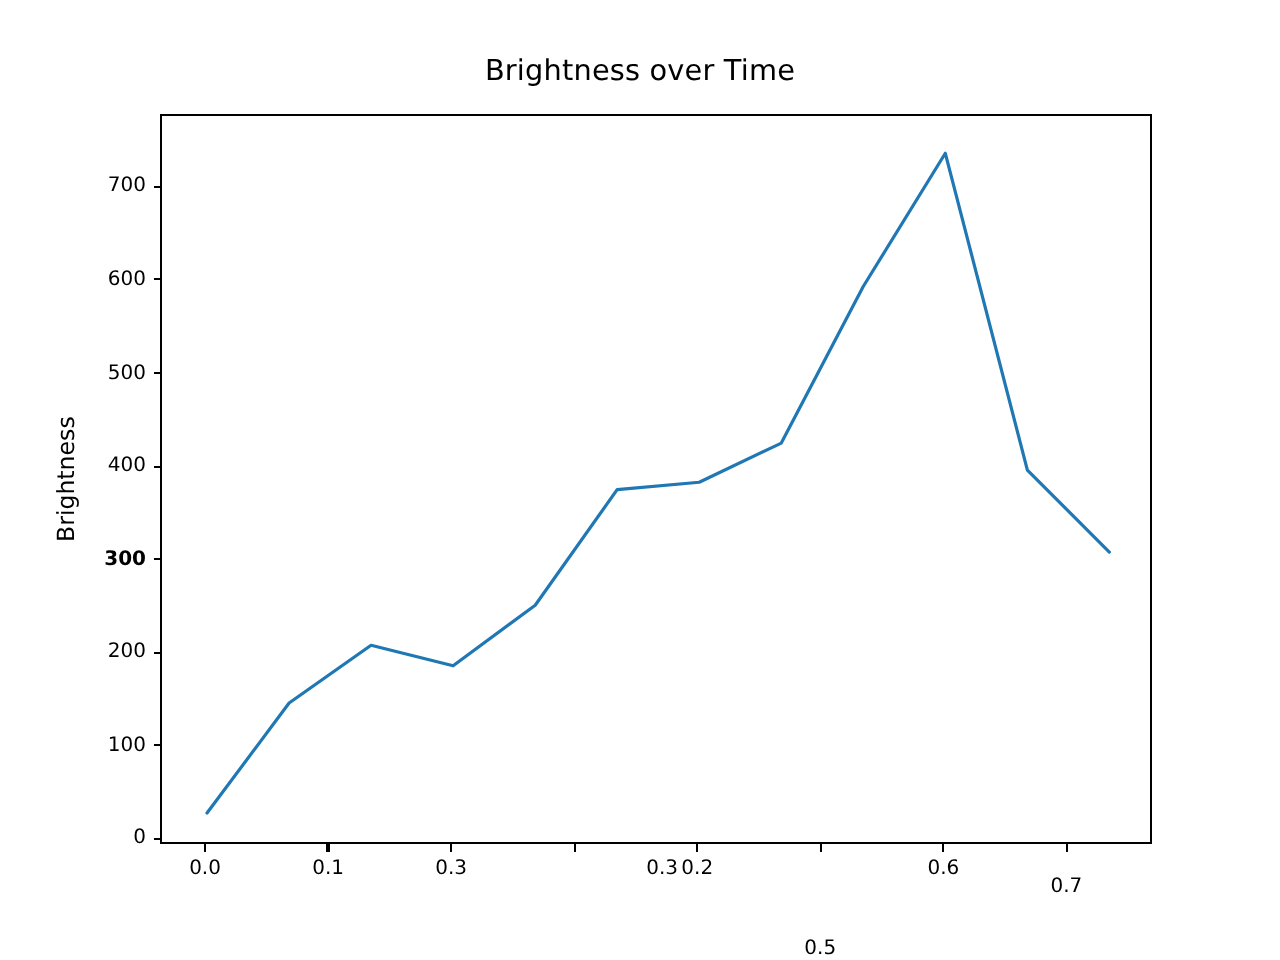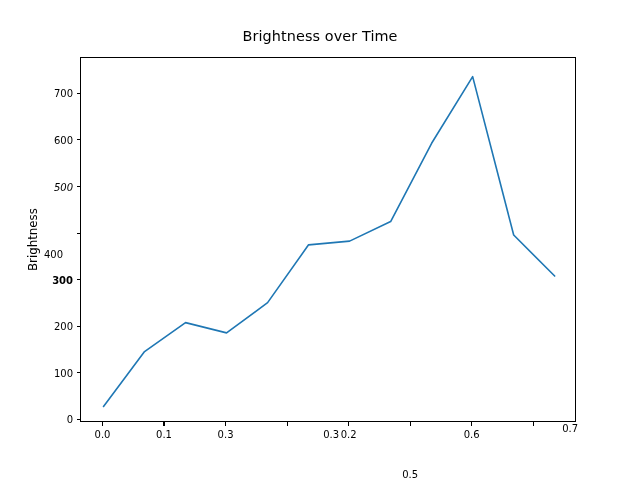--- a/index.html
+++ b/index.html
@@ -105,22 +105,22 @@
 
   <div id="ylabel-holder">
     <div id="ylabel" style="left: 26px; top: 271px; transform: rotate(-90deg);">Brightness</div>
   </div>
 
   <div id="ytick-labels">
       <div class="tick-label ytick-label" style="top: 419.484px; left: 30px; width: 43px;">0</div>
       <div class="tick-label ytick-label" style="top: 372.892px; left: 30px; width: 43px;">100</div>
       <div class="tick-label ytick-label" style="top: 326.3px; left: 30px; width: 43px;">200</div>
       <div class="tick-label ytick-label" style="top: 279.709px; left: 30px; width: 43px; font-weight: bold;">300</div>
-      <div class="tick-label ytick-label" style="top: 233.117px; left: 20px; width: 43px; margin-top: 21px;">400</div>
-      <div class="tick-label ytick-label" style="top: 186.525px; left: 30px; width: 43px; font-style: italic;">500</div>
+      <div class="tick-label ytick-label" style="top: 233.117px; left: 30px; width: 43px;">400</div>
+      <div class="tick-label ytick-label" style="top: 186.525px; left: 30px; width: 43px;">500</div>
       <div class="tick-label ytick-label" style="top: 139.933px; left: 30px; width: 43px;">600</div>
       <div class="tick-label ytick-label" style="top: 93.3416px; left: 30px; width: 43px;">700</div>
     </div>
   <div id="ytick-marks">
       <div class="tick-mark ytick-mark" style="top: 418.934px;"></div>
       <div class="tick-mark ytick-mark" style="top: 372.342px;"></div>
       <div class="tick-mark ytick-mark" style="top: 325.75px;"></div>
       <div class="tick-mark ytick-mark" style="top: 279.159px;"></div>
       <div class="tick-mark ytick-mark" style="top: 232.567px;"></div>
       <div class="tick-mark ytick-mark" style="top: 185.975px;"></div>
@@ -129,21 +129,21 @@
     </div>
 
   <div id="xtick-labels">
       <div class="tick-label xtick-label" style="left: 102.517px; top: 429px;">0.0</div>
       <div class="tick-label xtick-label" style="left: 164.041px; top: 429px;">0.1</div>
       <div class="tick-label xtick-label" style="left: 225.564px; top: 429px;">0.3</div>
       <div class="tick-label xtick-label" style="left: 287.087px; top: 429px; margin-left: 44px;">0.3</div>
       <div class="tick-label xtick-label" style="left: 348.61px; top: 429px;">0.2</div>
       <div class="tick-label xtick-label" style="left: 410.133px; top: 429px; margin-top: 40px;">0.5</div>
       <div class="tick-label xtick-label" style="left: 471.657px; top: 429px;">0.6</div>
-      <div class="tick-label xtick-label" style="left: 533.18px; top: 423px; margin-left: 37px;">0.7</div>
+      <div class="tick-label xtick-label" style="left: 533.18px; top: 438px;">0.7</div>
     </div>
   <div id="xtick-marks">
       <div class="tick-mark xtick-mark" style="left: 101.967px;"></div>
       <div class="tick-mark xtick-mark" style="left: 163.491px;"></div>
       <div class="tick-mark xtick-mark" style="left: 225.014px;"></div>
       <div class="tick-mark xtick-mark" style="left: 286.537px;"></div>
       <div class="tick-mark xtick-mark" style="left: 348.06px;"></div>
       <div class="tick-mark xtick-mark" style="left: 409.583px;"></div>
       <div class="tick-mark xtick-mark" style="left: 471.107px;"></div>
       <div class="tick-mark xtick-mark" style="left: 532.63px;"></div>

